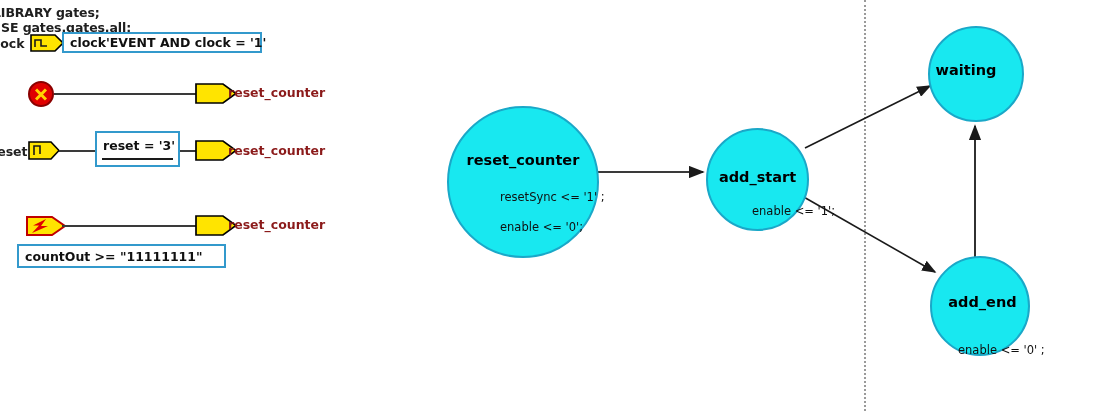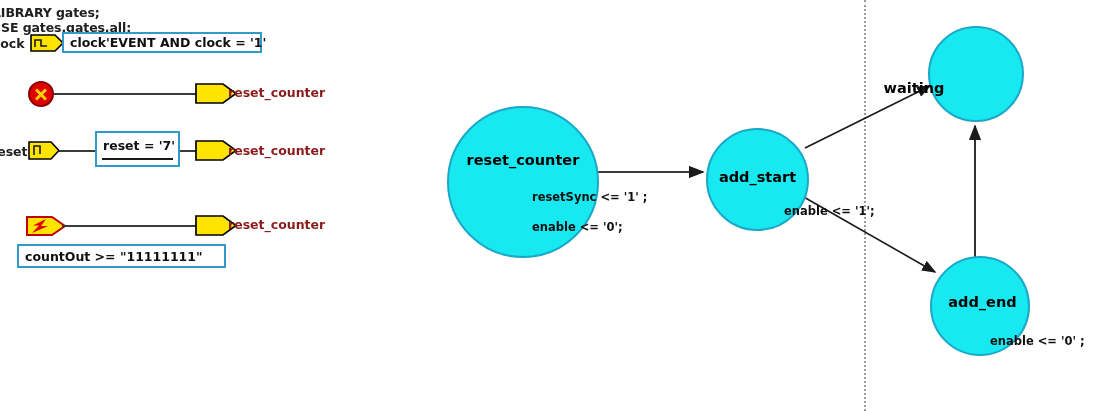--- a/index.html
+++ b/index.html
@@ -121,25 +121,24 @@
     font-family: "DejaVu Sans", sans-serif;
     font-weight: bold;
     font-size: 14.5px;
     color: #000000;
     white-space: nowrap;
   }
   .state-action {
     position: absolute;
     font-family: "DejaVu Sans", sans-serif;
     font-size: 11.5px;
-    font-weight: 700;
+    font-weight: 400;
     color: #101010;
     white-space: nowrap;
     line-height: 14px;
-    margin-left: 32px;
   }
   svg.overlay {
     position: absolute;
     left: 0; top: 0;
     width: 1115px;
     height: 411px;
     pointer-events: none;
   }
 </style>
 </head>
@@ -181,21 +180,21 @@
   <div class="tag-icon" style="left:28px; top:141px;">
     <svg width="32" height="19" viewBox="0 0 32 19">
       <path d="M1 1 H23 L31 9.5 L23 18 H1 Z" fill="#ffe400" stroke="#000000" stroke-width="1.6"></path>
       <path d="M6 14 L6 5 L12 5 L12 13" fill="none" stroke="#1a1a1a" stroke-width="1.6"></path>
     </svg>
   </div>
 
   <div class="wire" style="left:59px; top:150px; width:36px;"></div>
 
   <div class="abs cond-box" style="left:95px; top:131px; width:85px; height:36px;">
-    <span class="cond-text" style="margin-top:-8px;">reset = '7'</span>
+    <span class="cond-text" style="margin-top:-8px;">reset = '3'</span>
   </div>
   <div class="cond-underline" style="left:102px; top:158px; width:71px;"></div>
 
   <div class="wire" style="left:180px; top:150px; width:17px;"></div>
 
   <div class="pennant" style="left:195px; top:140px;">
     <svg width="42" height="21" viewBox="0 0 42 21">
       <path d="M1 1 H28 L41 10.5 L28 20 H1 Z" fill="#ffe400" stroke="#000000" stroke-width="1.7"></path>
     </svg>
   </div>
@@ -244,19 +243,19 @@
   <div class="state-node" style="left:447px; top:106px; width:152px; height:152px;"></div>
   <div class="state-name" style="left:447px; top:152px; width:152px;">reset_counter</div>
   <div class="state-action" style="left:500px; top:190px;">resetSync &lt;= '1' ;</div>
   <div class="state-action" style="left:500px; top:220px;">enable &lt;= '0';</div>
 
   <div class="state-node" style="left:706px; top:128px; width:103px; height:103px;"></div>
   <div class="state-name" style="left:706px; top:169px; width:103px;">add_start</div>
   <div class="state-action" style="left:752px; top:204px;">enable &lt;= '1';</div>
 
   <div class="state-node" style="left:928px; top:26px; width:96px; height:96px;"></div>
-  <div class="state-name" style="left:876px; top:62px; width:76px;margin-top:18px;">waiting</div>
+  <div class="state-name" style="left:928px; top:62px; width:76px;">waiting</div>
 
   <div class="state-node" style="left:930px; top:256px; width:100px; height:100px;"></div>
   <div class="state-name" style="left:930px; top:294px; width:105px;">add_end</div>
-  <div class="state-action" style="left:958px; top:334px;">enable &lt;= '0' ;</div>
+  <div class="state-action" style="left:958px; top:343px;">enable &lt;= '0' ;</div>
 
 </div>
 
 </body></html>

